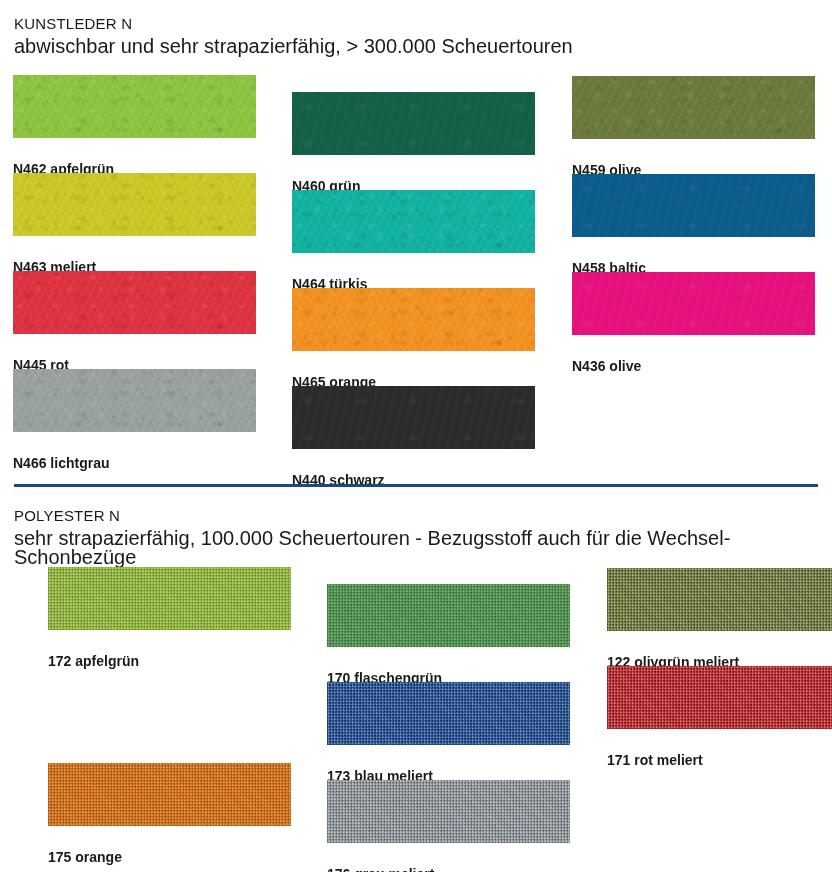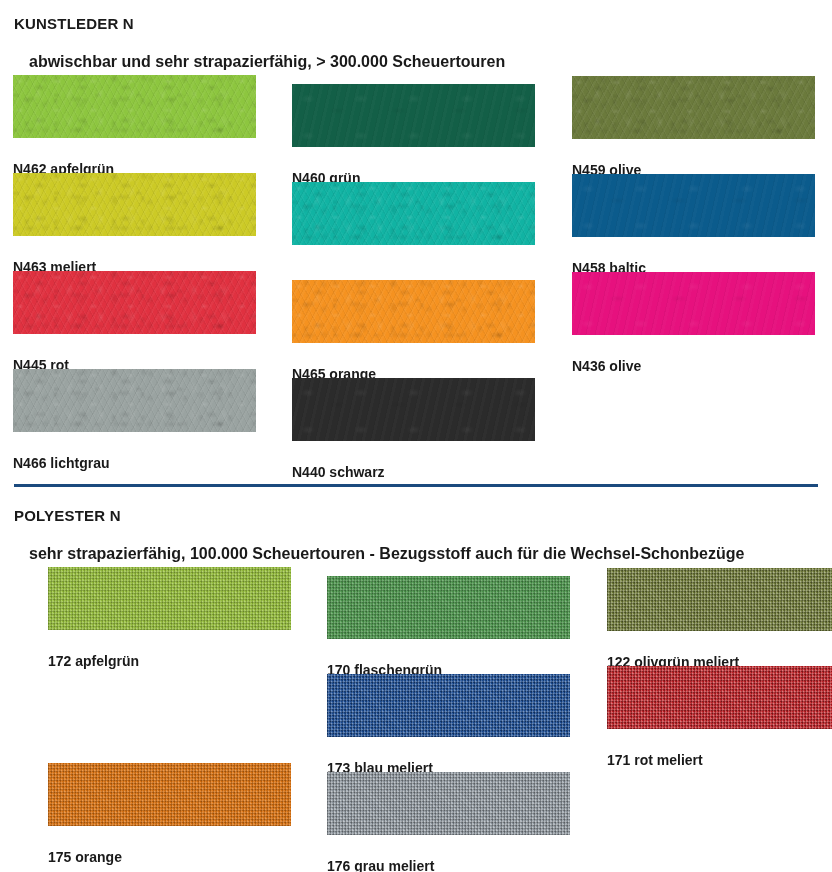--- a/index.html
+++ b/index.html
@@ -27,32 +27,32 @@
   .section {
     position: absolute;
     left: 0;
     width: 832px;
   }
   .section-head {
     padding-left: 14px;
   }
   .section-title {
     font-size: 15px;
-    font-weight: bold;
+    font-weight: normal;
     letter-spacing: 0.2px;
     color: #1a1a1a;
     line-height: 19px;
     margin: 0;
   }
   .section-sub {
-    font-size: 16px;
-    font-weight: bold;
+    font-size: 20px;
+    font-weight: normal;
     color: #1a1a1a;
     line-height: 19px;
-    margin: 15px;
+    margin: 0;
     padding-top: 4px;
   }
 
   .divider {
     position: absolute;
     left: 14px;
     width: 804px;
     height: 3px;
     background: #1b4a7e;
   }
@@ -67,21 +67,21 @@
     position: relative;
     width: 832px;
     height: 98px;
   }
   .cell {
     position: absolute;
     top: 0;
     width: 243px;
   }
   .cell.col0 { left: 13px; top: 0px; }
-  .cell.col1 { left: 292px; top: 9px; }
+  .cell.col1 { left: 292px; top: 17px; }
   .cell.col2 { left: 572px; top: 1px; }
 
   .swatch {
     width: 243px;
     height: 63px;
     position: relative;
     overflow: hidden;
   }
   .swatch .tex {
     position: absolute;
@@ -170,20 +170,21 @@
           <div class="cell col0">
             <div class="swatch" style="background: rgb(204, 202, 38);">
               <div class="tex tex-leather"></div>
             </div>
             <div class="swatch-label">N463 meliert</div>
           </div>
           <div class="cell col1">
             <div class="swatch" style="background: rgb(17, 179, 163);">
               <div class="tex tex-leather"></div>
             </div>
+            <div class="swatch-label">N464 türkis</div>
           </div>
           <div class="cell col2">
             <div class="swatch" style="background: rgb(11, 91, 140);">
               <div class="tex tex-smooth"></div>
             </div>
             <div class="swatch-label">N458 baltic</div>
           </div>
         </div>
         <div class="row">
           <div class="cell col0">

